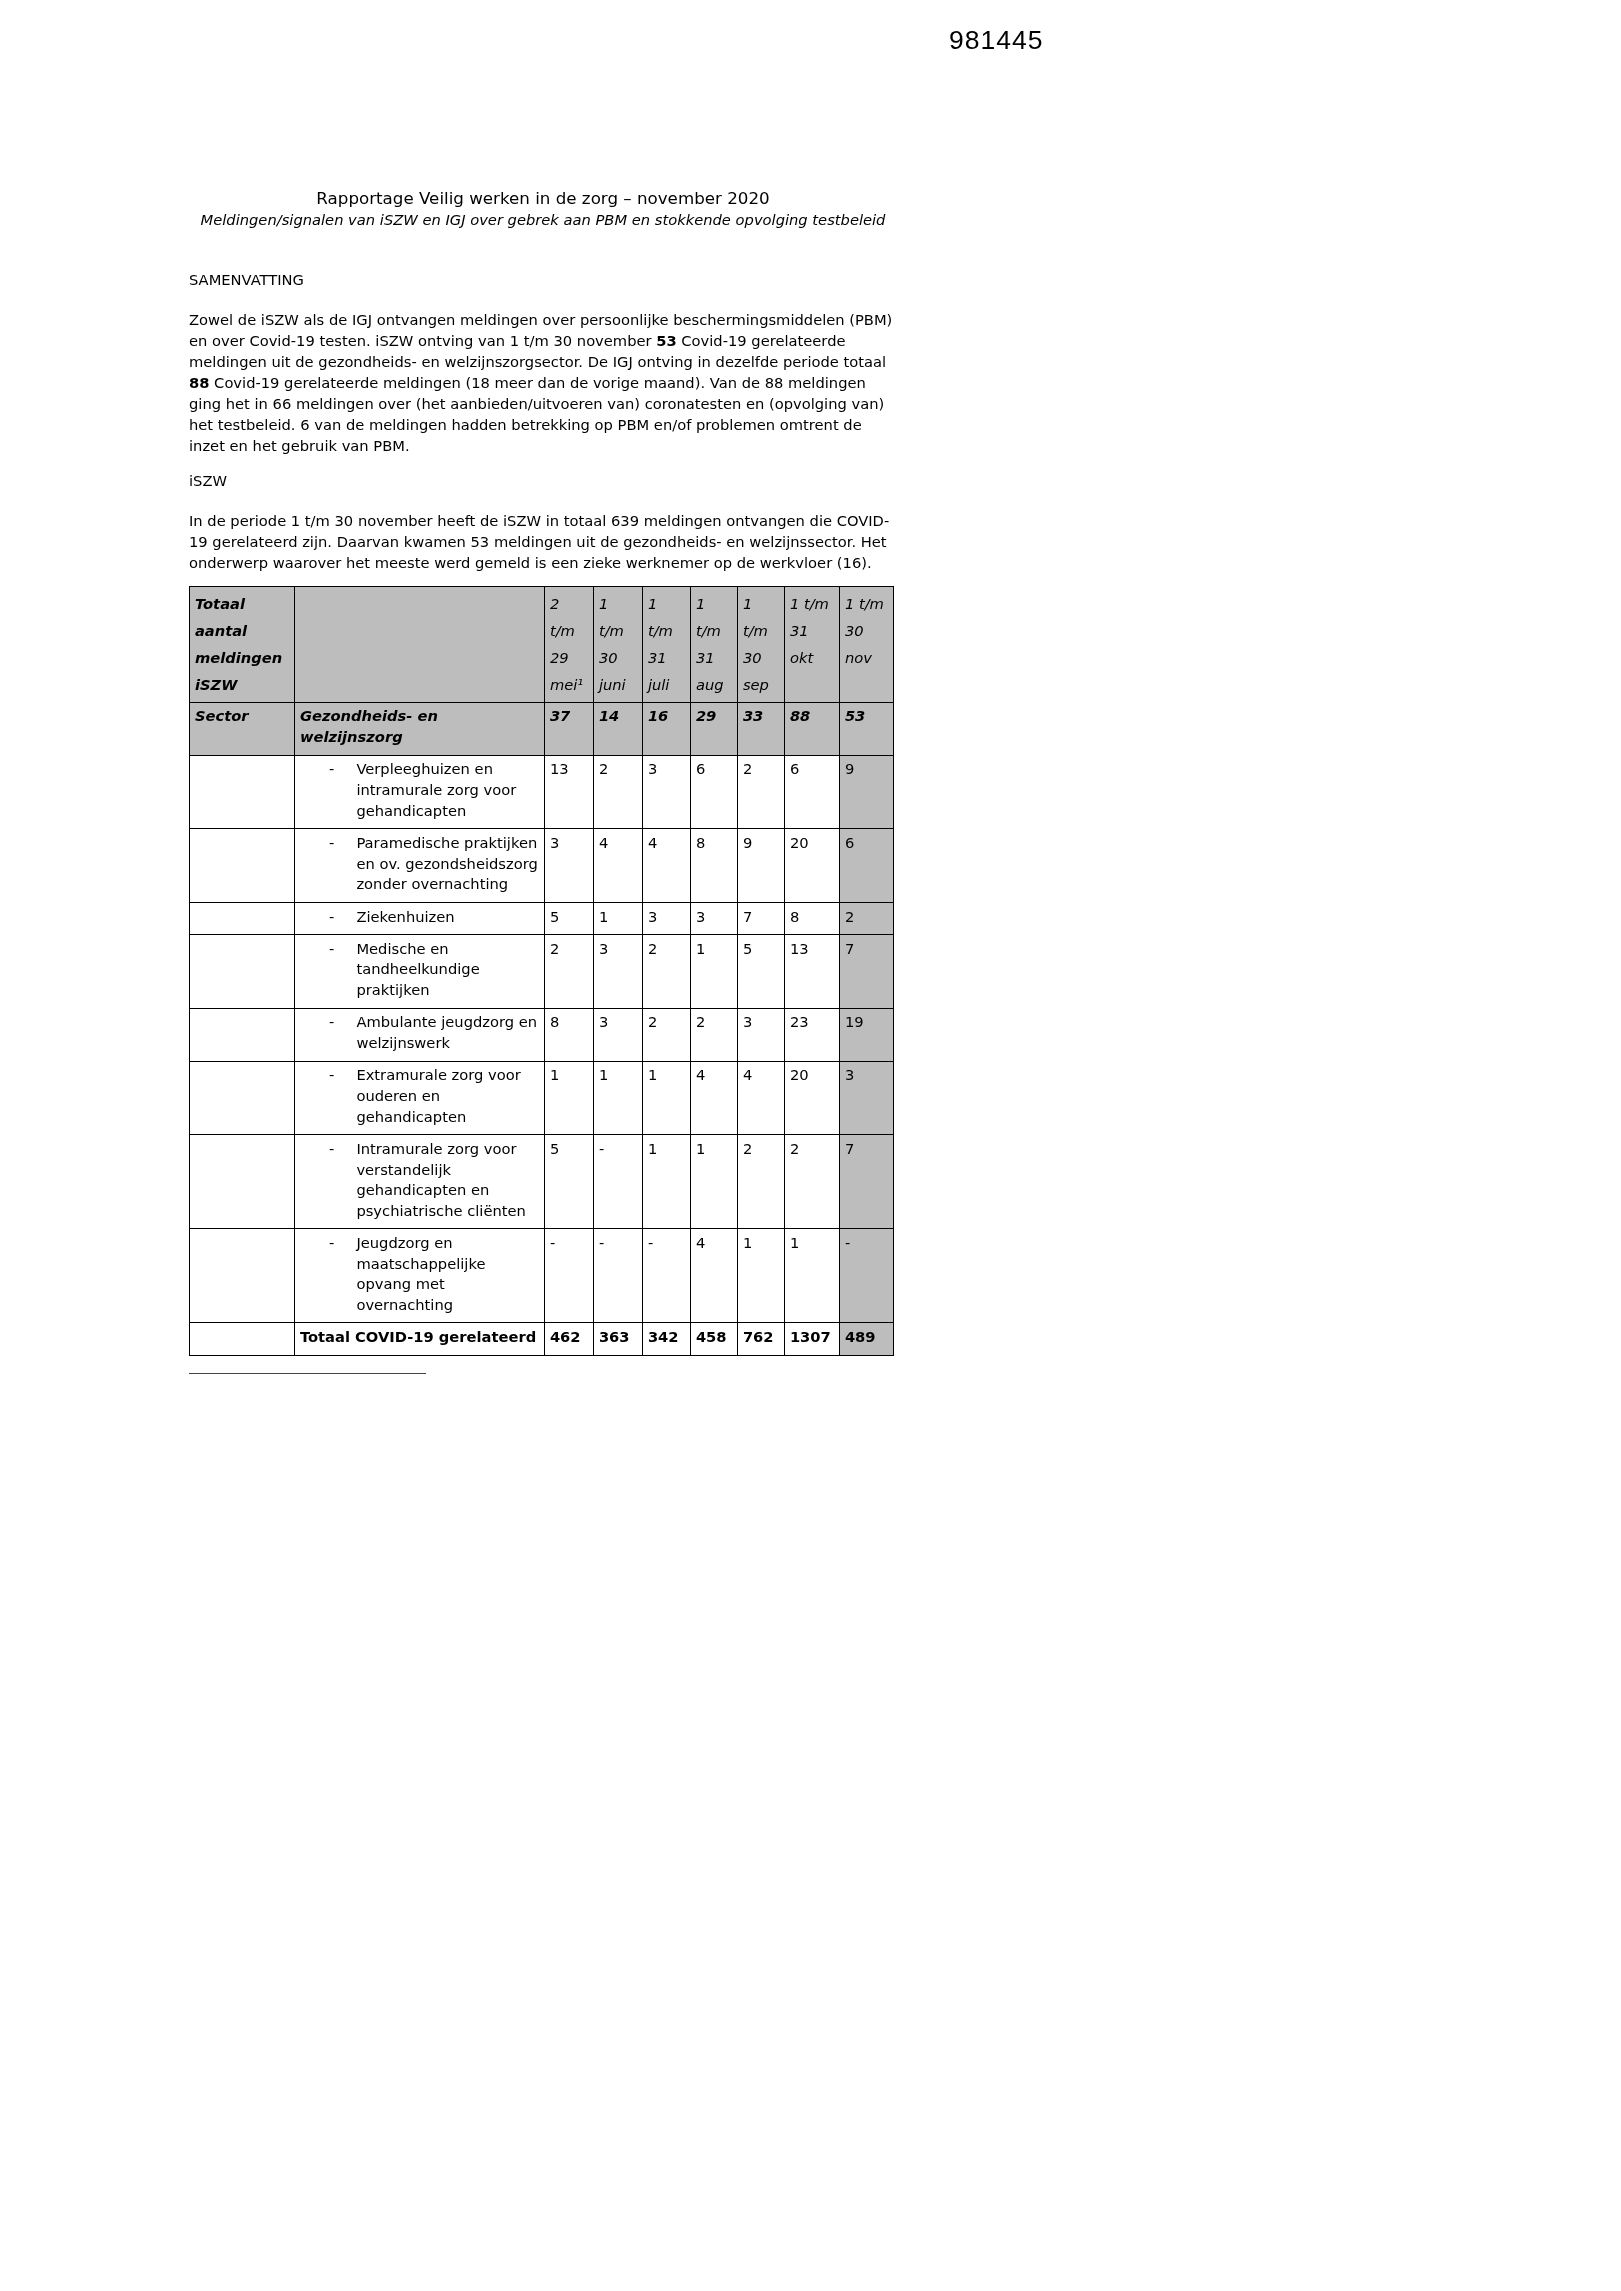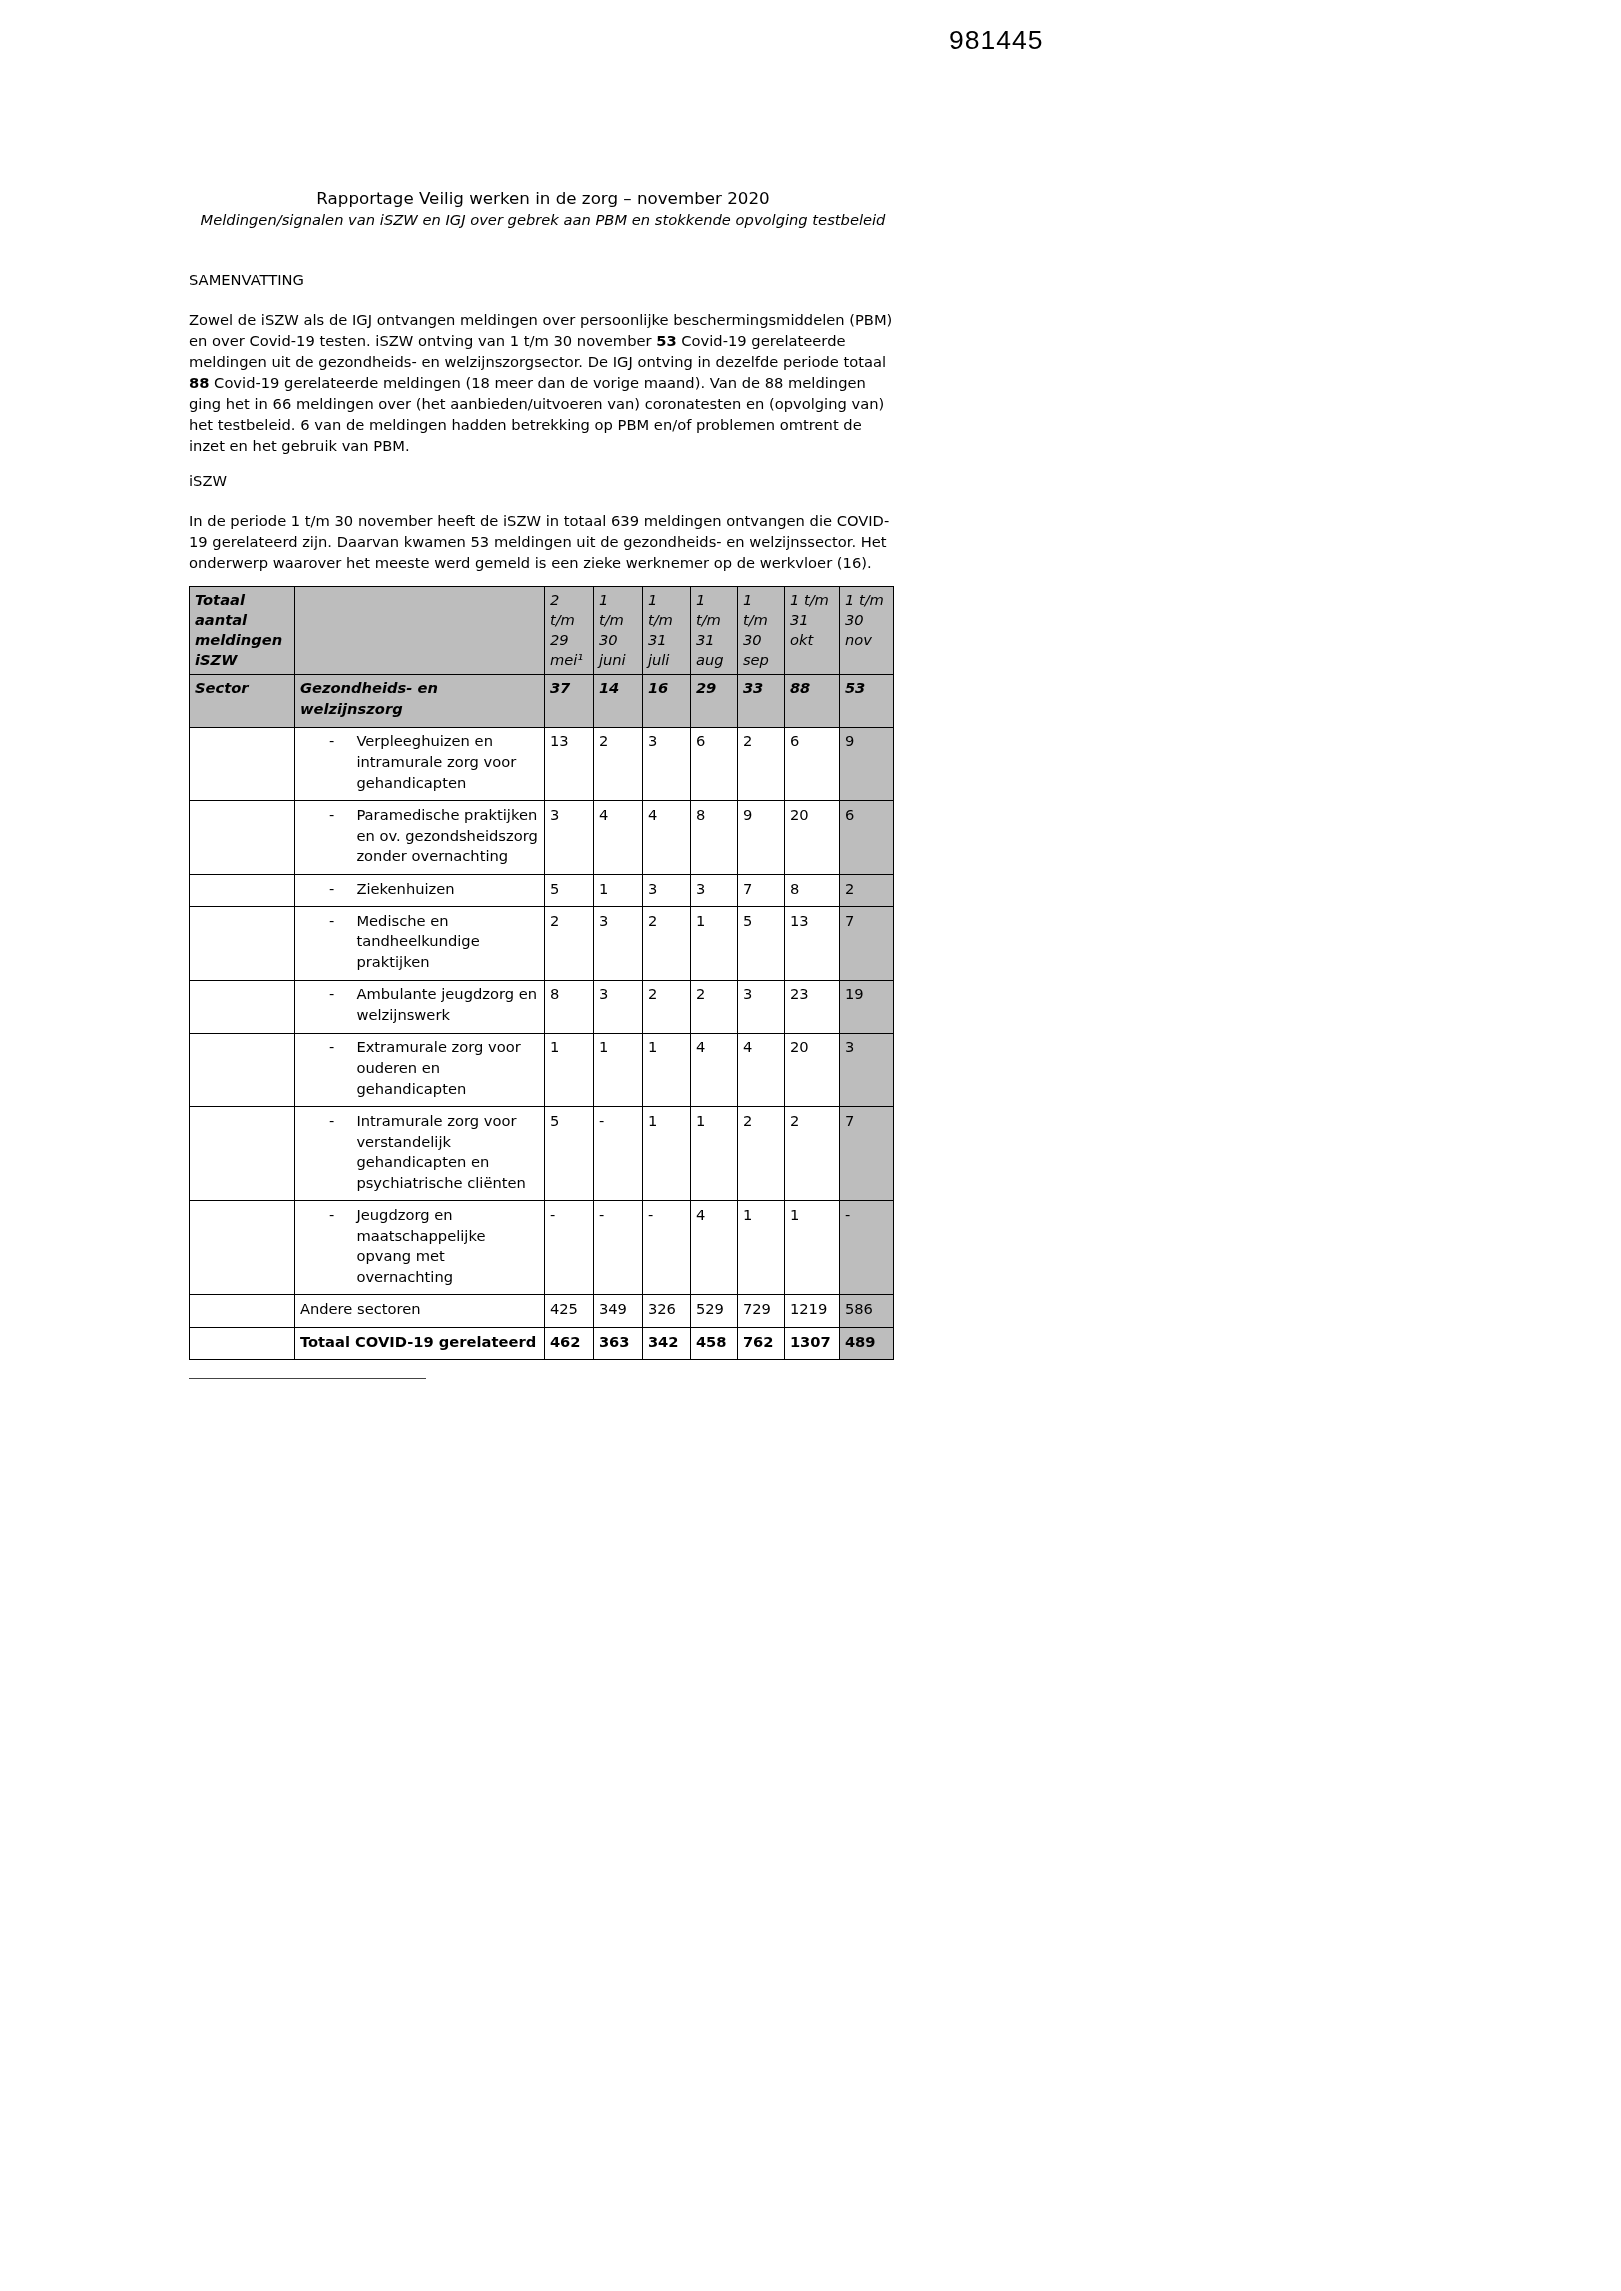--- a/index.html
+++ b/index.html
@@ -27,21 +27,21 @@
   .tbl td {
     border:1px solid #000; vertical-align:top;
     padding:3.9px 4.9px 6.9px 4.9px; line-height:20.6px;
     overflow:hidden;
   }
   .tbl tr.gray td { background:#bdbdbd; }
   .tbl td.nov { background:#bdbdbd; }
   .pre { white-space:pre-line; }
   .i  { font-style:italic; }
   .bi { font-weight:700; font-style:italic; }
-  .head td { line-height:20px; padding-top:2.9px; padding-bottom:3.9px; }
+  .head td { line-height:27px; padding-top:2.9px; padding-bottom:3.9px; }
   td.lbl { padding-left:34px; }
   .lbl-inner { display:flex; }
   .dash { width:27.4px; flex:none; }
   .lbl-text { flex:1; }
   td.num { text-align:left; }
 
   .fnrule { margin-top:17.6px; width:237px; border-top:1px solid #444; }
   .fn { margin-top:6.9px; font-size:12.7px; line-height:17px; width:686px; }
 </style>
 </head>
@@ -255,31 +255,20 @@
     <td class="num">4</td>
     <td class="num">1</td>
     <td class="num">1</td>
     <td class="num nov">-</td>
   </tr>
 </tbody>
 
     <tbody>
       <tr>
         <td></td>
-        <td>Andere sectoren</td>
-        <td class="num">425</td>
-        <td class="num">349</td>
-        <td class="num">326</td>
-        <td class="num">529</td>
-        <td class="num">729</td>
-        <td class="num">1219</td>
-        <td class="num nov">586</td>
-      </tr>
-      <tr>
-        <td></td>
         <td class="b">Totaal COVID-19 gerelateerd</td>
         <td class="b num">462</td>
         <td class="b num">363</td>
         <td class="b num">342</td>
         <td class="b num">458</td>
         <td class="b num">762</td>
         <td class="b num">1307</td>
         <td class="b num nov">489</td>
       </tr>
     </tbody>

